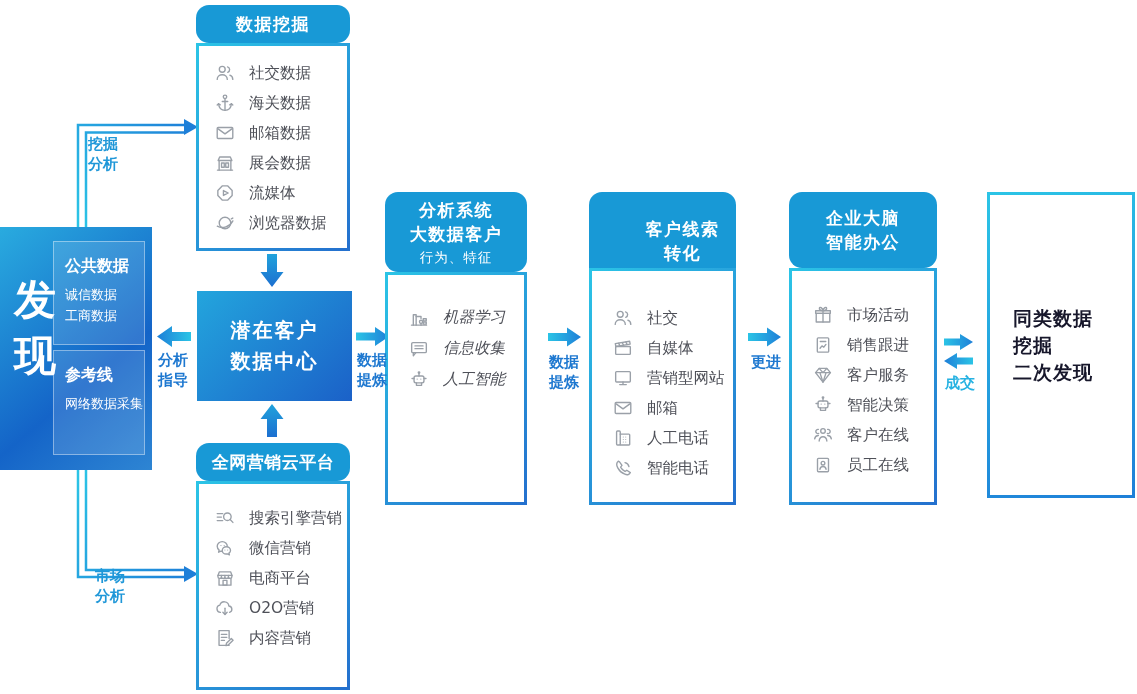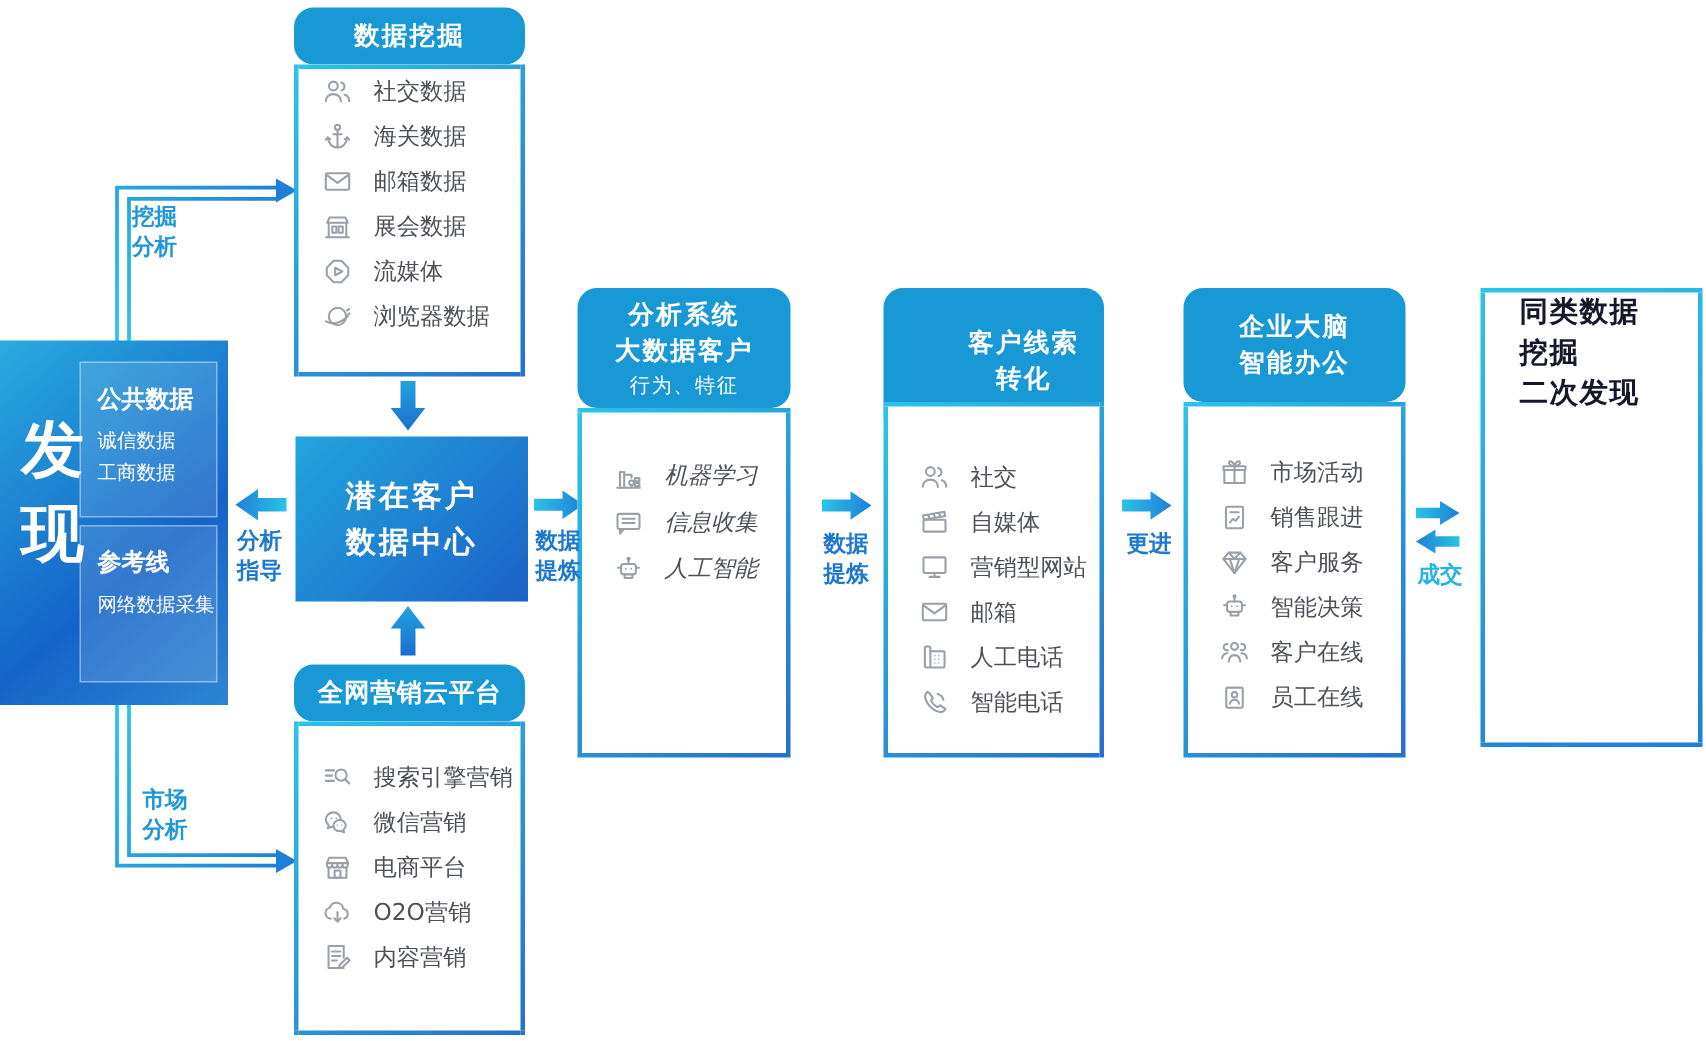--- a/index.html
+++ b/index.html
@@ -21,21 +21,21 @@
   .hdr-marketing{left:196px;top:443px;width:154px;height:38px;letter-spacing:0.5px;}
   .hdr-analysis{left:385px;top:192px;width:142px;height:80px;}
   .hdr-leads{left:589px;top:192px;width:147px;height:98px;padding-left:40px;}
   .hdr-brain{left:789px;top:192px;width:148px;height:76px;}
 
   
   .panel{
     position:absolute;background:#fff;border:3px solid #2BA6DC;
     border-image:linear-gradient(135deg,#2BC4E6 0%,#2470CE 100%) 1;
   }
-  .panel-mining{left:196px;top:43px;width:154px;height:208px;}
+  .panel-mining{left:196px;top:43px;width:154px;height:208px;padding-top:12px;}
   .panel-marketing{left:196px;top:481px;width:154px;height:209px;padding-top:19px;}
   .panel-analysis{left:385px;top:272px;width:142px;height:233px;padding-top:27px;font-style:italic;}
   .panel-leads{left:589px;top:268px;width:147px;height:237px;padding-top:32px;}
   .panel-brain{left:789px;top:268px;width:148px;height:237px;padding-top:29px;border-radius:20px;}
 
   .row{display:flex;align-items:center;gap:13px;height:30px;padding-left:15px;}
   .panel-analysis .row,.panel-leads .row,.panel-brain .row{padding-left:20px;height:30px;}
   .panel-analysis .row{height:31px;}
   .row .icon{width:22px;height:22px;flex:none;display:flex;color:#9AA0A8;}
   .row .icon svg{width:22px;height:22px;}
@@ -65,28 +65,28 @@
   }
   .dv-g1{top:14px;height:104px;}
   .dv-g2{top:123px;height:105px;}
   .dv-group .gt{font-size:16px;font-weight:bold;margin-bottom:7px;white-space:nowrap;}
   .dv-group .gl{font-size:13px;line-height:21px;white-space:nowrap;}
 
   
   .rediscover{
     position:absolute;left:987px;top:192px;width:148px;height:306px;background:#fff;
     border:3px solid #2BA6DC;border-image:linear-gradient(160deg,#2BC4E6 0%,#1E7FD8 100%) 1;
-    display:flex;flex-direction:column;justify-content:flex-start;padding-left:23px;
+    display:flex;flex-direction:column;justify-content:center;padding-left:23px;
     color:#17172B;font-weight:bold;font-size:19px;line-height:27px;letter-spacing:1px;
   }
 
   
   .flabel{position:absolute;font-weight:bold;font-size:15px;line-height:20px;color:#1E78D0;}
   .lbl-dig{left:88px;top:134px;color:#1F97D8;}
-  .lbl-market{left:95px;top:523px;color:#1F97D8;}
+  .lbl-market{left:95px;top:566px;color:#1F97D8;}
   .lbl-guide{left:152px;top:350px;width:42px;text-align:center;}
   .lbl-refine1{left:351px;top:350px;width:42px;text-align:center;}
   .lbl-refine2{left:543px;top:352px;width:42px;text-align:center;}
   .lbl-follow{left:747px;top:352px;width:38px;text-align:center;}
   .lbl-deal{left:941px;top:373px;width:38px;text-align:center;color:#26B2E2;}
 </style>
 </head>
 <body>
 
 <div id="canvas">

